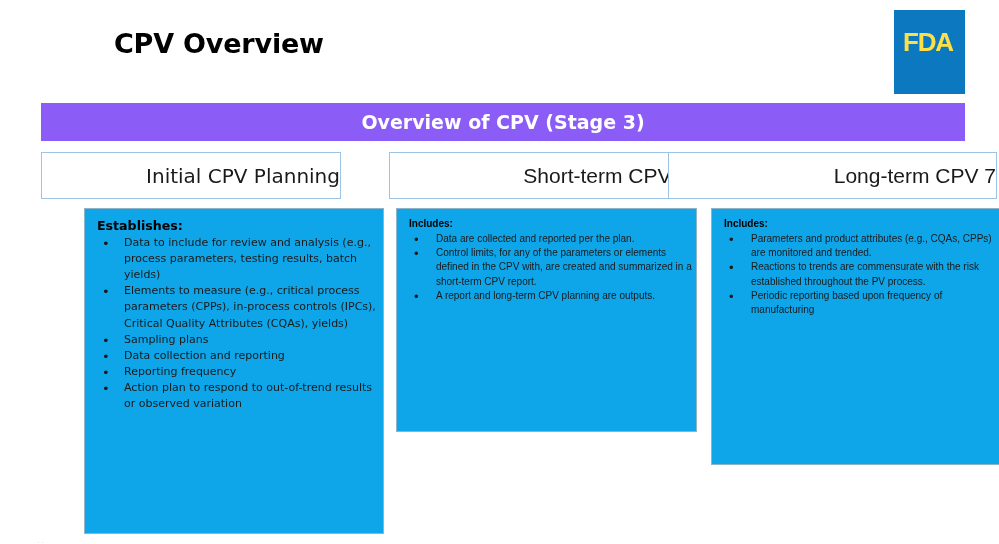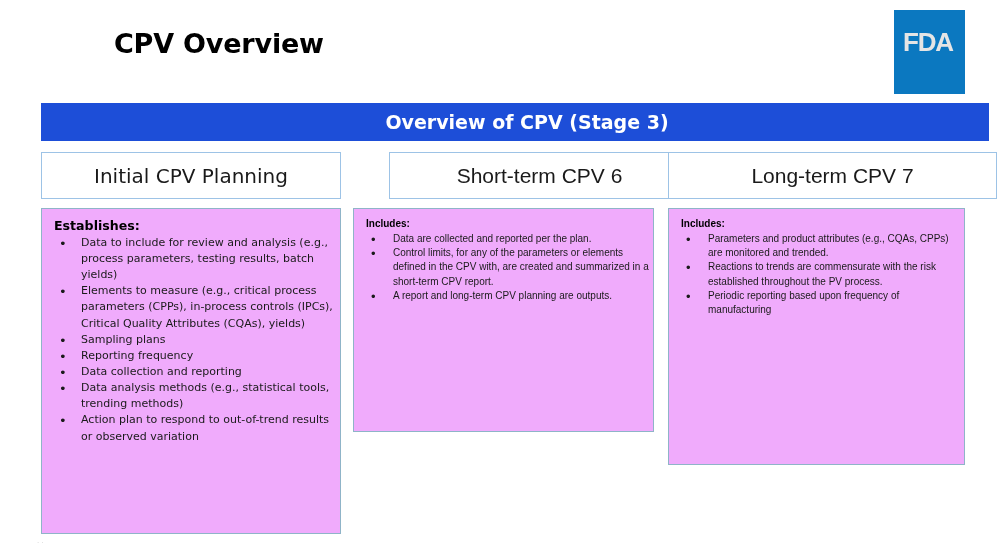--- a/index.html
+++ b/index.html
@@ -38,69 +38,69 @@
     height: 84px;
     background: #0b78c0;
   }
   .fda-logo .fda-text {
     position: absolute;
     left: 9px;
     top: 19px;
     font-family: "Liberation Sans", sans-serif;
     font-size: 26px;
     font-weight: bold;
-    color: #e5e5e5;
+    color: #fde047;
     letter-spacing: -1.2px;
     line-height: 1;
   }
 
   
   .banner {
     position: absolute;
     left: 41px;
     top: 103px;
     width: 924px;
     height: 38px;
-    background: #1d4ed8;
+    background: #8b5cf6;
     display: flex;
     align-items: center;
     justify-content: center;
-    padding-left: 24px;
   }
   .banner-text {
     font-family: "DejaVu Sans", sans-serif;
     font-size: 19px;
     font-weight: bold;
     color: #ffffff;
     white-space: nowrap;
   }
 
   
   .col-header {
     position: absolute;
     box-sizing: border-box;
     border: 1px solid #9dc3e6;
     background: #ffffff;
     height: 47px;
     display: flex;
     align-items: center;
-    justify-content: center;
+    justify-content: flex-end;
   }
   .col-header-text {
     font-size: 21px;
     color: #1a1a1a;
     white-space: nowrap;
   }
 
   .col-body {
     position: absolute;
     box-sizing: border-box;
     border: 1px solid #8fb4c8;
-    background: #f0abfc;
+    background: #0ea5e9;
     padding: 9px 0 8px 8px;
+    margin-left: 43px;
   }
 
   .body-lead {
     font-weight: bold;
     font-size: 10px;
     color: #000000;
     margin: 0 0 1px 4px;
     line-height: 1.25;
   }
 
@@ -191,23 +191,22 @@
 <div class="col3 col-header">
   <span class="col-header-text">Long-term CPV 7</span>
 </div>
 
 <div class="col1 col-body">
   <div class="body-lead">Establishes:</div>
   <ul class="bullets">
       <li>Data to include for review and analysis (e.g., process parameters, testing results, batch yields)</li>
       <li>Elements to measure (e.g., critical process parameters (CPPs), in-process controls (IPCs), Critical Quality Attributes (CQAs), yields)</li>
       <li>Sampling plans</li>
+      <li>Data collection and reporting</li>
       <li>Reporting frequency</li>
-      <li>Data collection and reporting</li>
-      <li>Data analysis methods (e.g., statistical tools, trending methods)</li>
       <li>Action plan to respond to out-of-trend results or observed variation</li>
     </ul>
 </div>
 
 <div class="col2 col-body">
   <div class="body-lead">Includes:</div>
   <ul class="bullets">
       <li>Data are collected and reported per the plan.</li>
       <li>Control limits, for any of the parameters or elements defined in the CPV with, are created and summarized in a short-term CPV report.</li>
       <li>A report and long-term CPV planning are outputs.</li>

